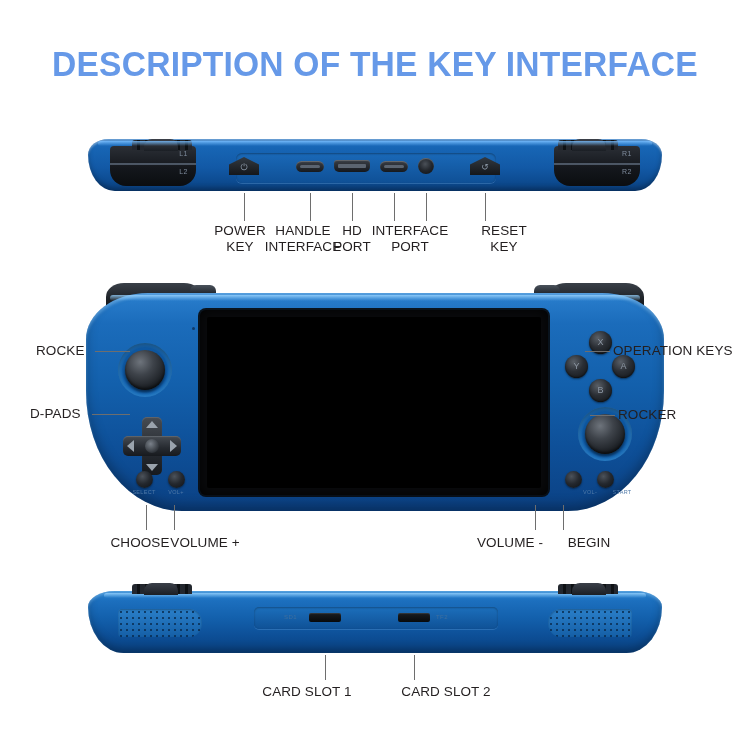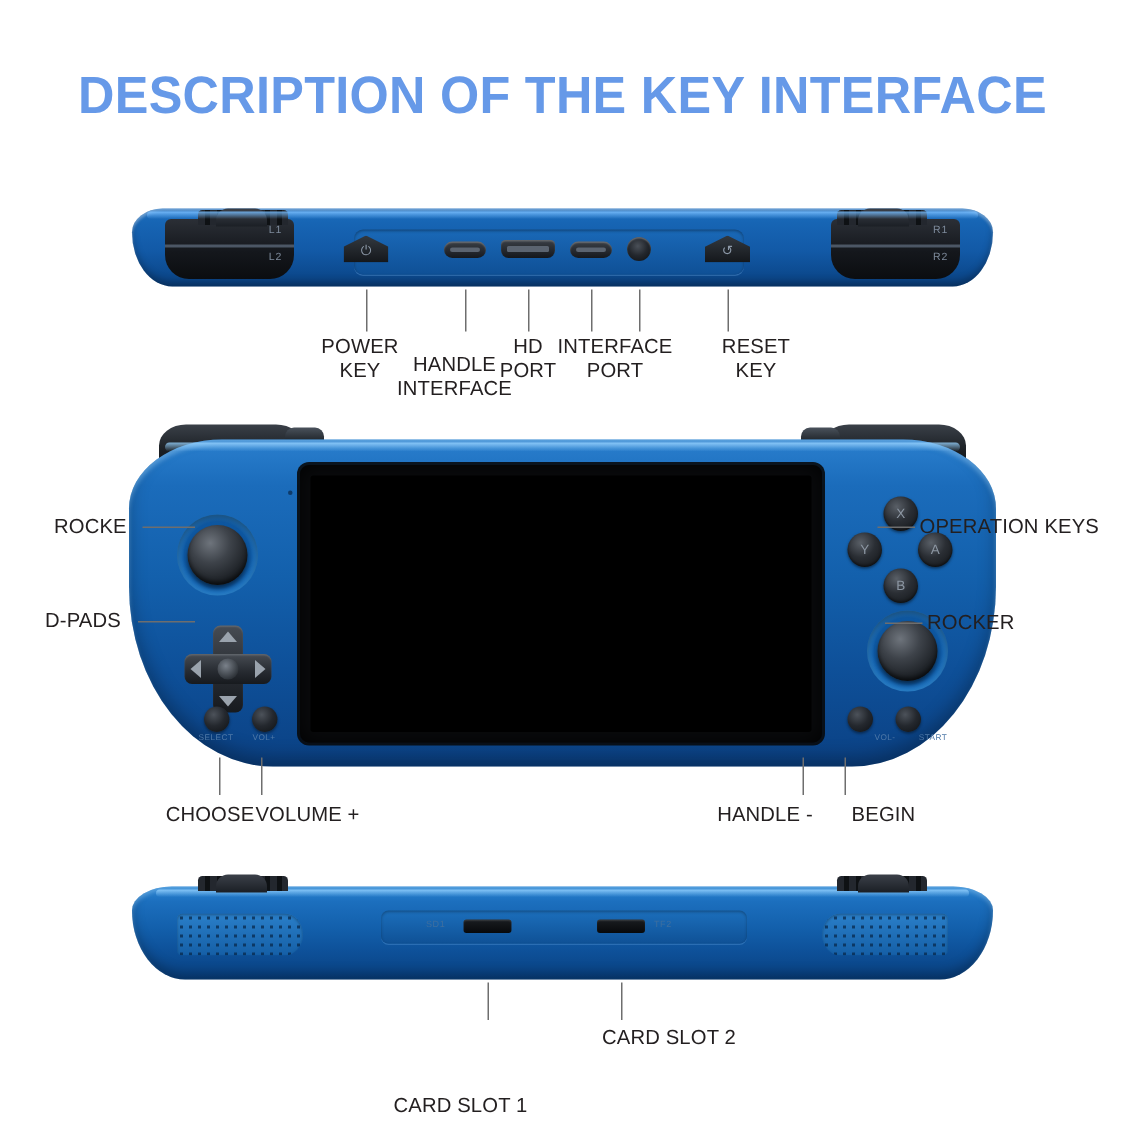--- a/index.html
+++ b/index.html
@@ -374,21 +374,21 @@
   <div class="leader v" style="left:310px; top:193px; height:28px;"></div>
   <div class="leader v" style="left:352px; top:193px; height:28px;"></div>
   <div class="leader v" style="left:394px; top:193px; height:28px;"></div>
   <div class="leader v" style="left:426px; top:193px; height:28px;"></div>
   <div class="leader v" style="left:485px; top:193px; height:28px;"></div>
 
   <div class="label ctr two-line" style="left:240px; top:223px;">
     <div>POWER</div>
     <div>KEY</div>
   </div>
-  <div class="label ctr two-line" style="left:303px; top:235px;">
+  <div class="label ctr two-line" style="left:303px; top:223px;">
     <div>HANDLE</div>
     <div>INTERFACE</div>
   </div>
   <div class="label ctr two-line" style="left:352px; top:223px;">
     <div>HD</div>
     <div>PORT</div>
   </div>
   <div class="label ctr two-line" style="left:410px; top:223px;">
     <div>INTERFACE</div>
     <div>PORT</div>
@@ -454,37 +454,37 @@
   <div class="leader h" style="left:590px; top:415px; width:25px;"></div>
   <div class="label" style="left:618px; top:407px;">ROCKER</div>
 
   <div class="leader v" style="left:146px; top:505px; height:25px;"></div>
   <div class="leader v" style="left:174px; top:505px; height:25px;"></div>
   <div class="leader v" style="left:535px; top:505px; height:25px;"></div>
   <div class="leader v" style="left:563px; top:505px; height:25px;"></div>
 
   <div class="label ctr" style="left:140px; top:535px;">CHOOSE</div>
   <div class="label ctr" style="left:205px; top:535px;text-align:right;">VOLUME +</div>
-  <div class="label ctr" style="left:510px; top:535px;">HANDLE -</div>
+  <div class="label ctr" style="left:510px; top:535px;">VOLUME -</div>
   <div class="label ctr" style="left:589px; top:535px;">BEGIN</div>
 
   <div class="botview">
     <div class="bv-body">
       <div class="grille left"></div>
       <div class="grille right"></div>
       <div class="bv-panel"></div>
       <div class="slot-tag" style="left:196px;">SD1</div>
       <div class="cardslot" style="left:221px;"></div>
       <div class="cardslot" style="left:310px;"></div>
       <div class="slot-tag" style="left:348px;">TF2</div>
     </div>
     <div class="bv-ridge left"></div>
     <div class="bv-ridge right"></div>
     <div class="bv-nub left"></div>
     <div class="bv-nub right"></div>
   </div>
 
   <div class="leader v" style="left:325px; top:655px; height:25px;"></div>
   <div class="leader v" style="left:414px; top:655px; height:25px;"></div>
-  <div class="label ctr" style="left:307px; top:684px;margin-top:45px;">CARD SLOT 1</div>
+  <div class="label ctr" style="left:307px; top:684px;">CARD SLOT 1</div>
   <div class="label ctr" style="left:446px; top:684px;">CARD SLOT 2</div>
 
 </div>
 
 </body></html>

